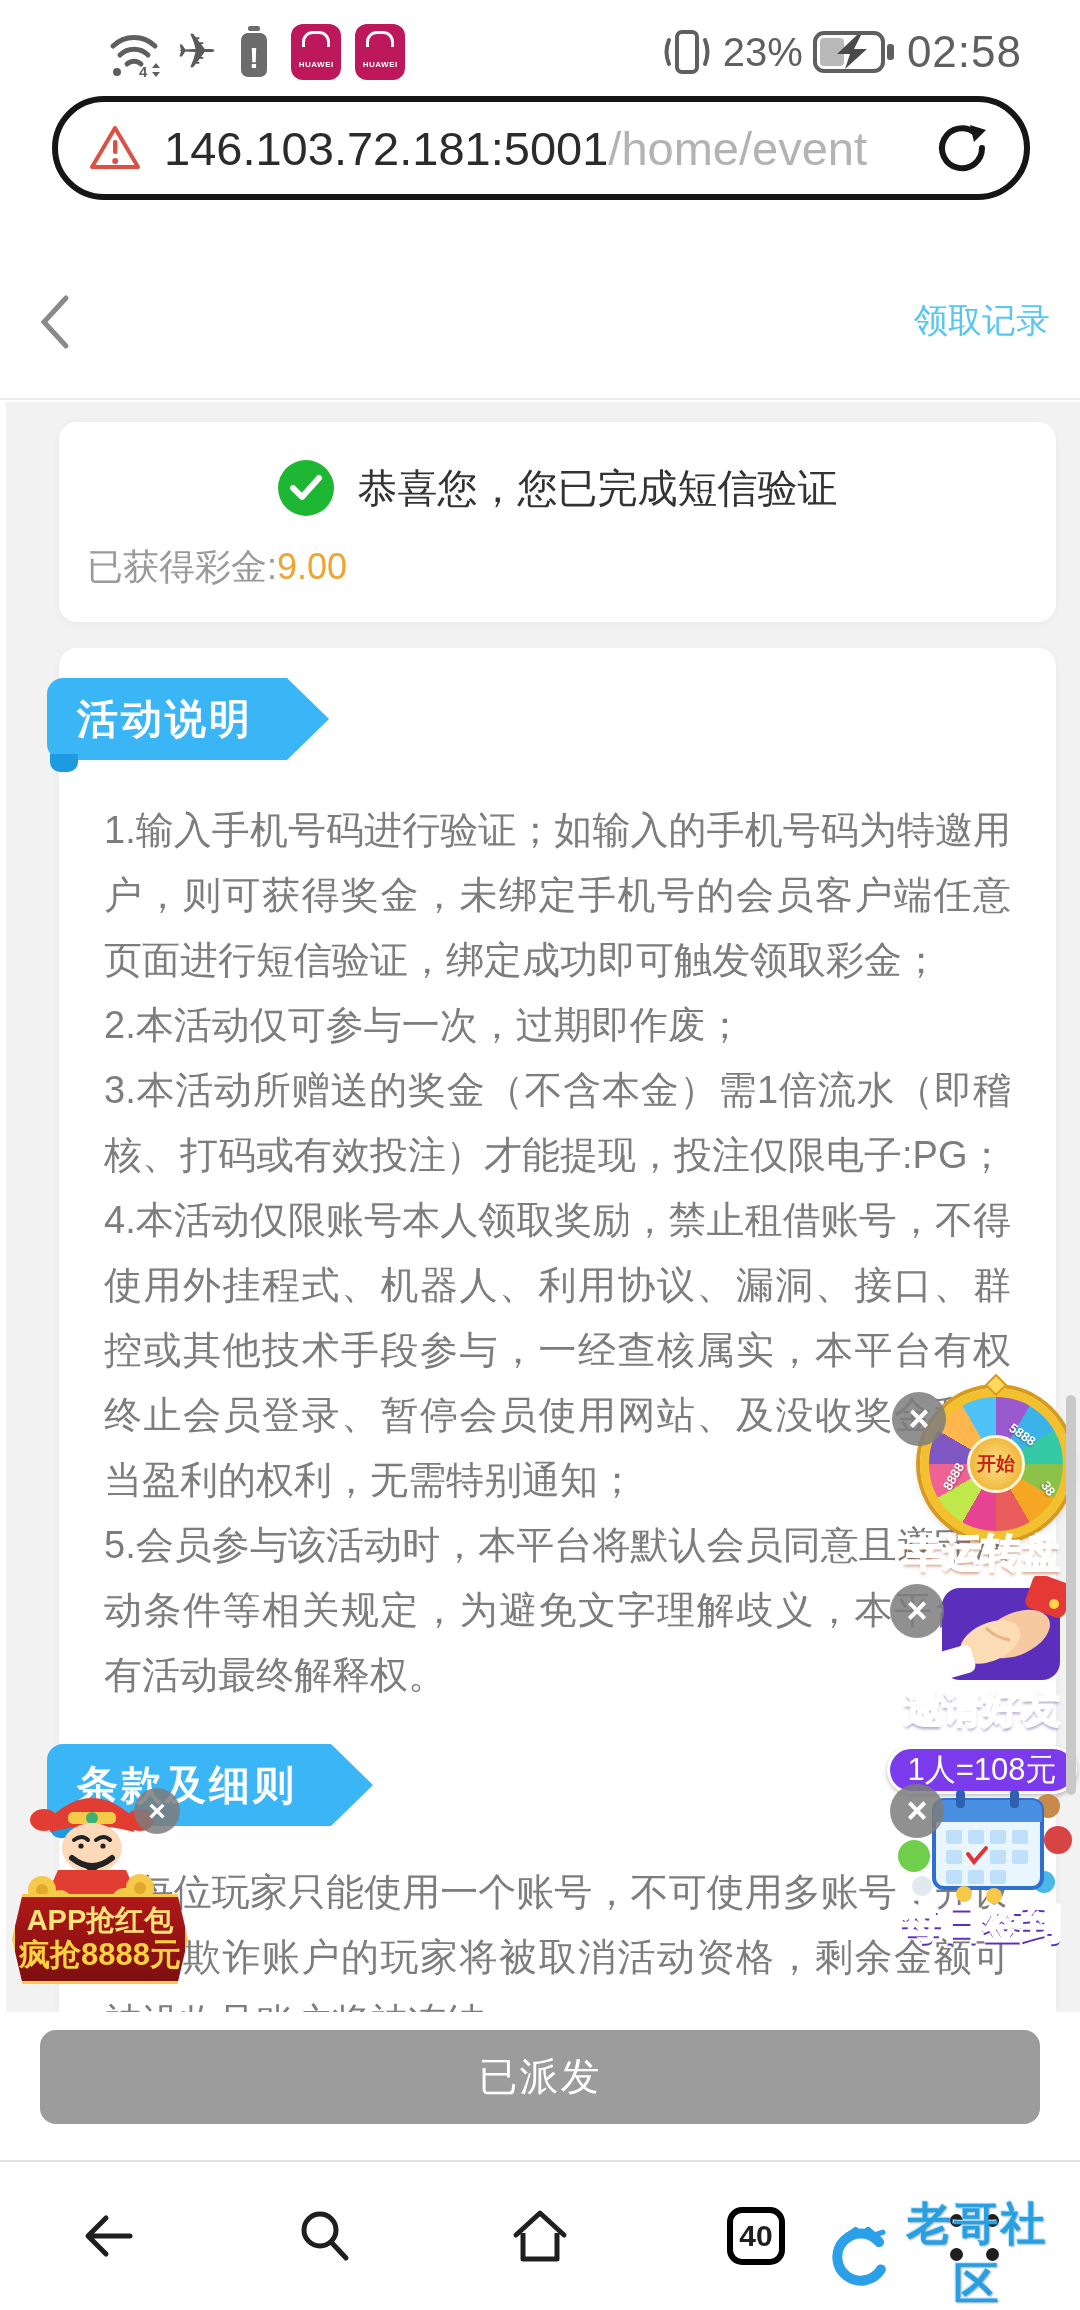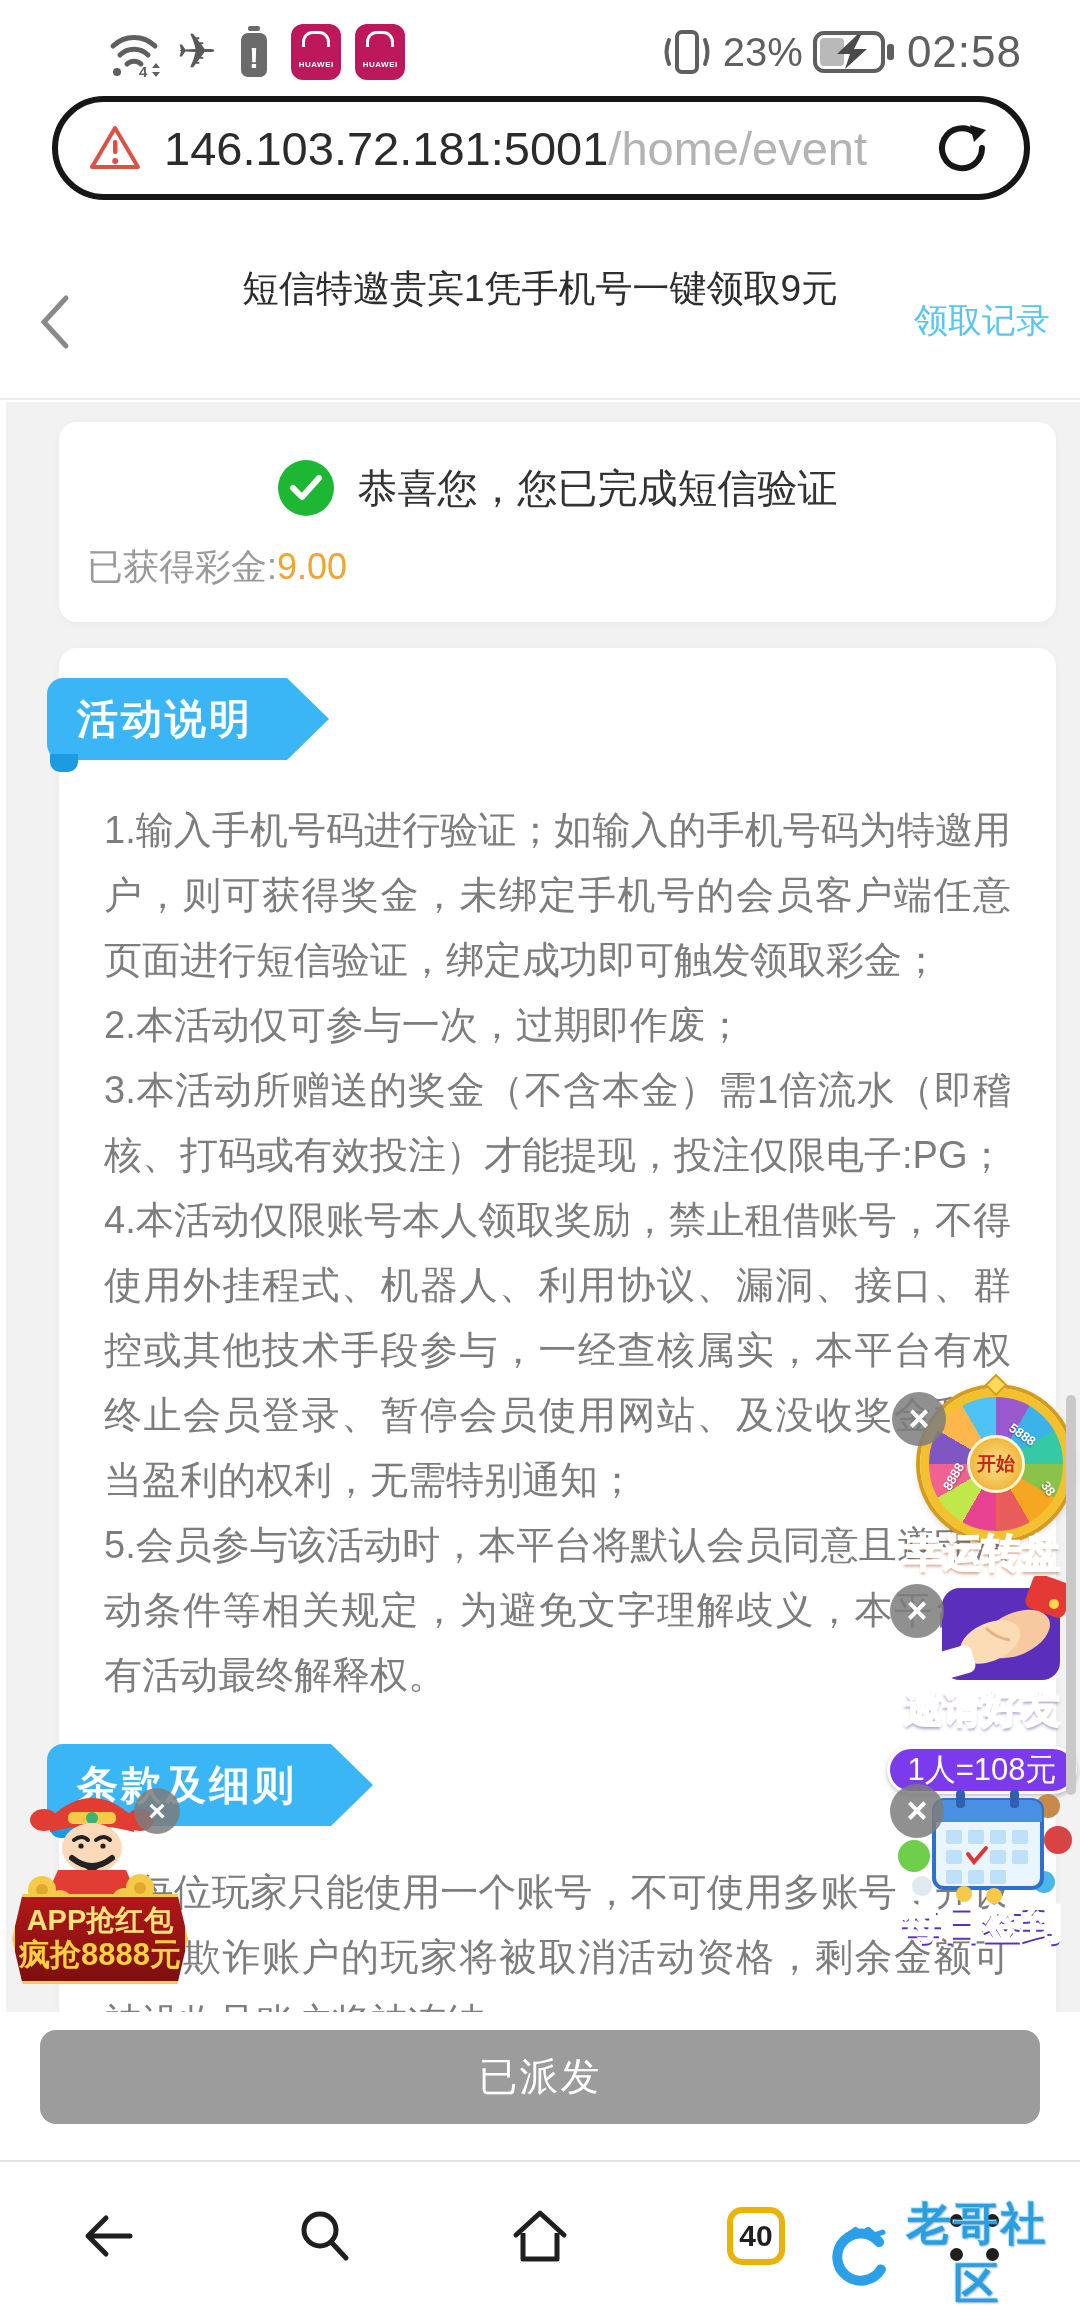--- a/index.html
+++ b/index.html
@@ -108,21 +108,21 @@
       border-radius:5px; z-index:40; }
 
   
   .bottom-panel { position:absolute; left:0; top:2012px; width:100%; height:298px; background:#fff; z-index:50; }
   .dispatched-btn { position:absolute; left:40px; top:18px; width:1000px; height:94px; background:#9c9c9c;
       border:none; border-radius:16px; color:#fff; font-size:39px; letter-spacing:2px;
       font-family:"Liberation Sans","DejaVu Sans",sans-serif; }
   .nav-divider { position:absolute; left:0; top:148px; width:100%; height:2px; background:#e3e3e3; }
   .navbar { position:absolute; left:0; top:150px; width:100%; height:148px; display:flex; align-items:center; }
   .nav-slot { flex:1; display:flex; align-items:center; justify-content:center; }
-  .tab-box { width:58px; height:58px; border:6px solid #eab308; border-radius:15px; display:flex;
+  .tab-box { width:58px; height:58px; border:6px solid #000000; border-radius:15px; display:flex;
       align-items:center; justify-content:center; font-size:30px; font-weight:bold; color:#1f1f1f; }
   .dots { position:relative; width:56px; height:56px; }
   .dots i { position:absolute; width:13px; height:13px; border-radius:50%; background:#1f1f1f; }
   .dots i:nth-child(1){ left:6px; top:6px; } .dots i:nth-child(2){ left:42px; top:6px; }
   .dots i:nth-child(3){ left:6px; top:40px; } .dots i:nth-child(4){ left:42px; top:40px; }
 
   .watermark { position:absolute; right:18px; top:182px; width:230px; text-align:center; z-index:60; }
   .wm-row { display:flex; align-items:center; justify-content:center; }
   .wm-name { font-size:45px; font-weight:bold; color:#2a9fe0;
       text-shadow:-1px -1px 0 #bfe6fa, 1px 1px 2px rgba(10,80,140,.5); letter-spacing:2px; }
@@ -182,21 +182,20 @@
     <svg width="62" height="62" viewBox="0 0 62 62">
       <path d="M50 31 A20 20 0 1 1 43 16" stroke="#161616" stroke-width="6" fill="none" stroke-linecap="round"></path>
       <polygon points="38,8 54,13 42,25" fill="#161616"></polygon>
     </svg>
   </div>
 
   <div class="pagehead">
     <svg class="back-chev" width="40" height="60" viewBox="0 0 40 60">
       <path d="M32 6 L10 30 L32 54" stroke="#8a8a8a" stroke-width="5" fill="none" stroke-linecap="round"></path>
     </svg>
-    <div class="page-title">短信特邀贵宾1凭手机号一键领取9元</div>
     <a class="records-link">领取记录</a>
   </div>
 
   <div class="content">
 
     <div class="card success-card">
       <div class="success-row">
         <div class="check-circle">
           <svg width="34" height="28" viewBox="0 0 34 28">
               <path d="M4 14 L13 23 L30 4" stroke="#fff" stroke-width="6" fill="none" stroke-linecap="round" stroke-linejoin="round"></path>

